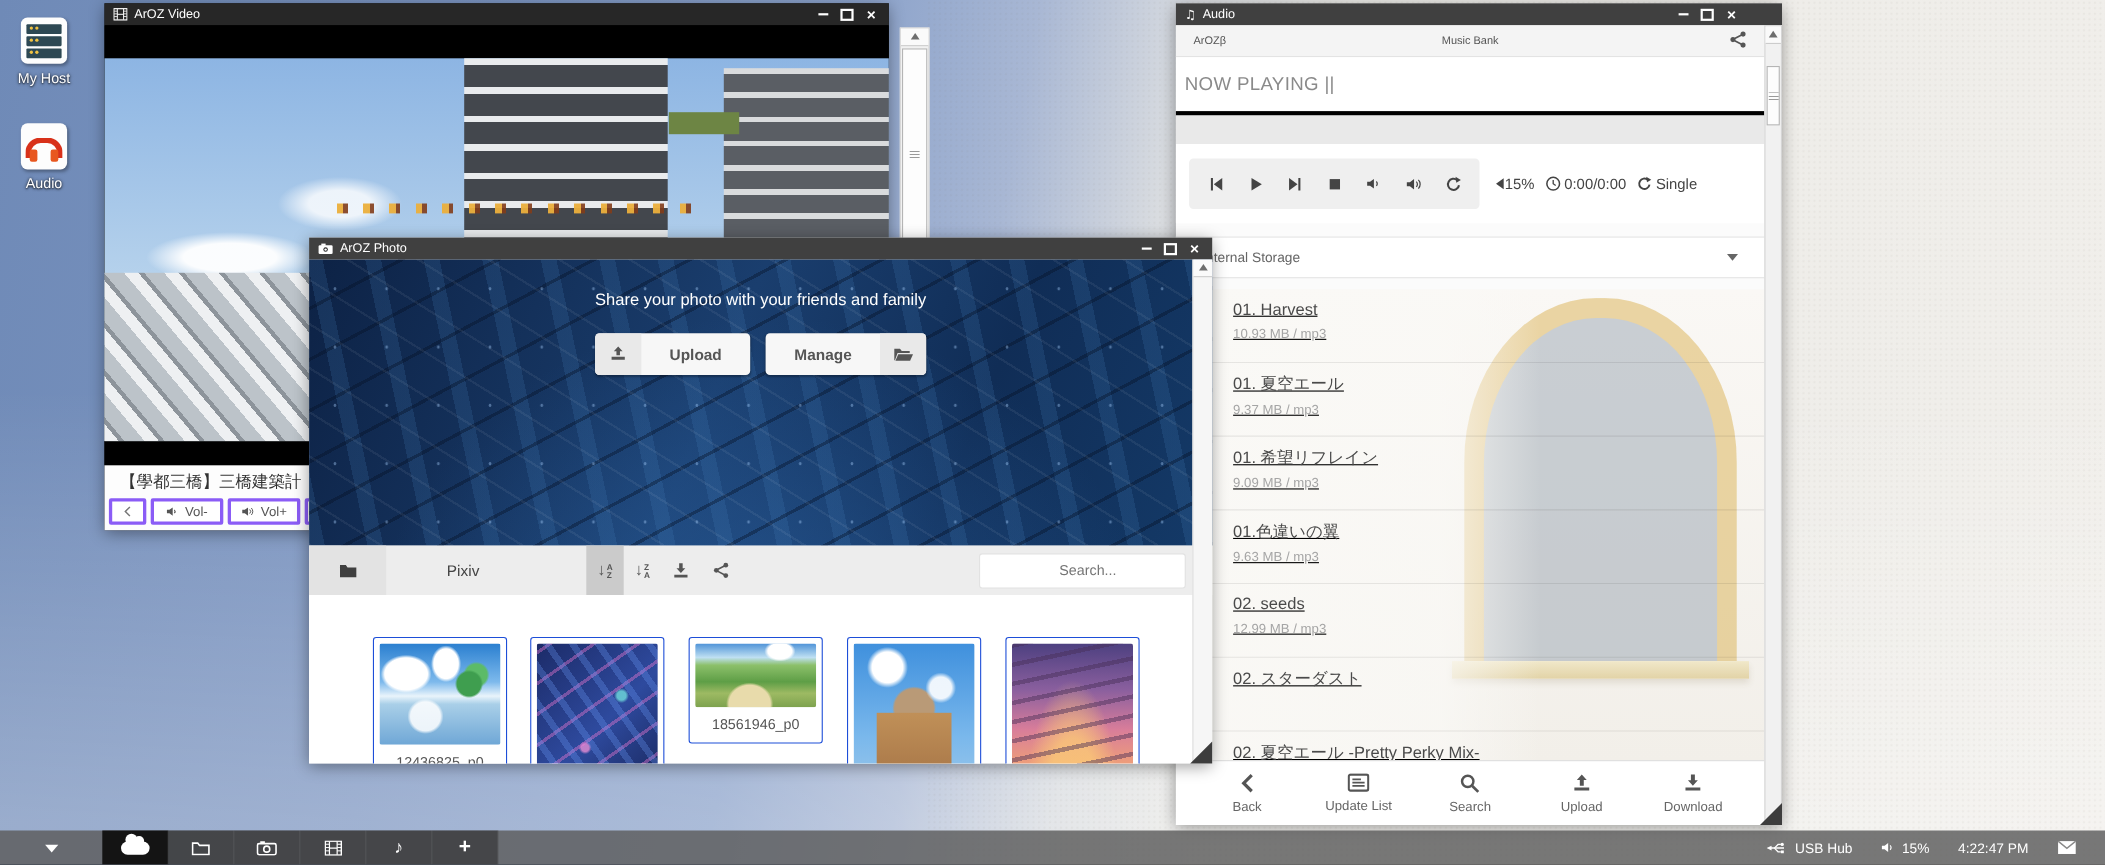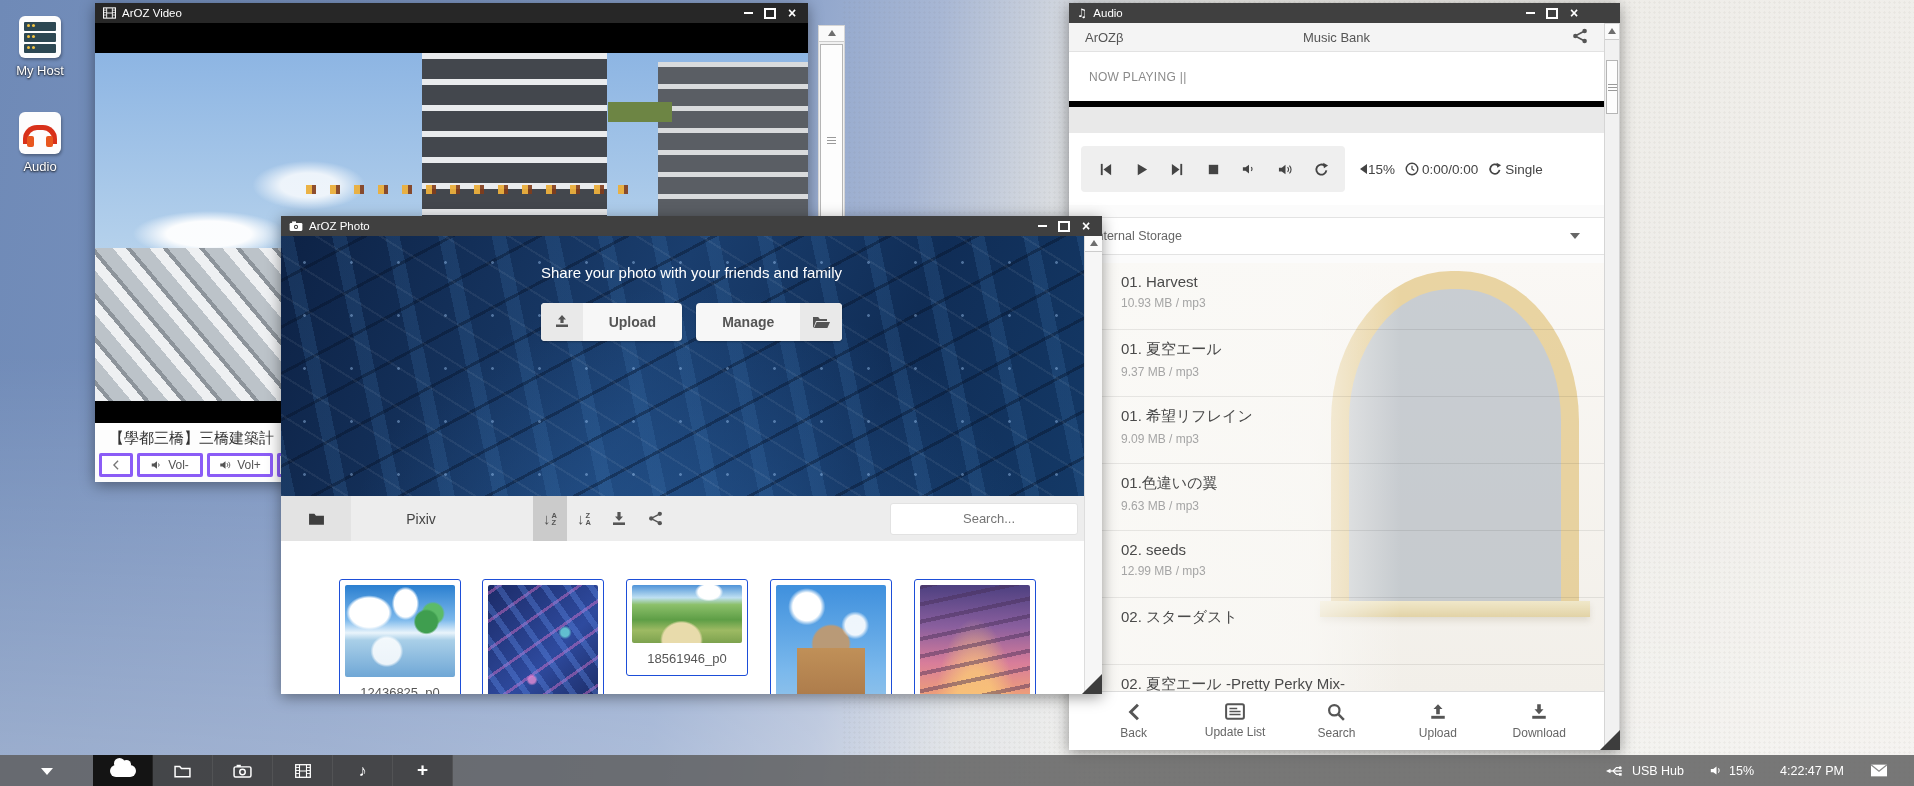--- a/index.html
+++ b/index.html
@@ -113,32 +113,32 @@
       linear-gradient(#55803c,#55803c) 8% 100%/22% 28% no-repeat,
       linear-gradient(to bottom,#3f90dd 0%,#7ab8ec 55%,#a8cde8 100%);}
   .t5{height:150px;background:
       repeating-linear-gradient(168deg,rgba(70,45,85,.45) 0 4px,transparent 4px 17px),
       radial-gradient(ellipse at 50% 100%,rgba(250,200,120,.8) 0 30%,transparent 55%),
       linear-gradient(to bottom,#4d4080 0%,#8a5f9e 28%,#d87d9a 52%,#ef9f78 74%,#b35f55 100%);}
   #photo-sb{position:absolute;right:0;top:20px;width:17px;bottom:0;background:#f6f6f6;border-left:1px solid #ddd;}
   
   #win-audio{left:1069px;top:3px;width:551px;height:747px;z-index:20;background:#fbfbfb;}
   .a-body{position:absolute;left:0;top:20px;right:16px;bottom:0;}
-  .a-head{height:28px;background:#f4f4f4;border-bottom:1px solid #e2e2e2;display:grid;grid-template-columns:1fr auto 1fr;align-items:center;padding:0 16px;font-size:13px;color:#555;}
+  .a-head{height:28px;background:#f4f4f4;border-bottom:1px solid #e2e2e2;display:grid;grid-template-columns:1fr auto 1fr;align-items:center;padding:0 16px;font-size:10px;color:#555;}
   .a-head .share{justify-self:end;cursor:pointer;}
-  .nowp{height:49px;background:#fff;border-bottom:6px solid #000000;display:flex;align-items:center;padding:0 20px;font-size:12px;color:#8a8a8a;letter-spacing:.3px;}
+  .nowp{height:49px;background:#fff;border-bottom:4px solid #000000;display:flex;align-items:center;padding:0 8px;font-size:17px;color:#8a8a8a;letter-spacing:.3px;}
   .seek{height:26px;background:#e9e9e9;}
   .ctr-row{height:72px;display:flex;align-items:center;padding:0 12px;gap:10px;background:#fff;}
   .ctr-box{background:#efefef;border-radius:4px;height:46px;display:flex;align-items:center;padding:0 6px;}
   .cbtn{width:36px;height:40px;display:flex;align-items:center;justify-content:center;cursor:pointer;}
   .ctxt{display:flex;align-items:center;gap:3px;font-size:13.5px;color:#444;white-space:nowrap;}
   .tri-l{width:0;height:0;border:5px solid transparent;border-right:7px solid #444;margin-right:-2px;}
   .storage{margin:12px 0 0;height:36px;background:#fff;border-top:1px solid #e3e3e3;border-bottom:1px solid #e3e3e3;display:flex;align-items:center;padding:0 24px;font-size:12.5px;color:#666;cursor:pointer;}
   .caret{margin-left:auto;width:0;height:0;border:5px solid transparent;border-top:6px solid #666;margin-top:5px;}
-  .plist{position:absolute;left:0;right:0;top:240px;bottom:58px;overflow:hidden;background:linear-gradient(to bottom,#faf8f5,#f2efe9);}
+  .plist{position:absolute;left:0;right:0;top:240px;bottom:58px;overflow:hidden;background:linear-gradient(to bottom,#faf8f5,#f2efe9);text-decoration:underline;}
   .arch{position:absolute;left:262px;top:8px;width:248px;height:360px;opacity:.6;}
   .arch-top{width:100%;height:330px;box-sizing:border-box;border:18px solid #dfbd6d;border-bottom:none;border-radius:120px 120px 0 0/150px 150px 0 0;background:#a9b2bc;}
   .arch-sill{width:270px;height:16px;margin-left:-11px;background:linear-gradient(#efe3b4,#d8c07a);box-shadow:0 4px 6px rgba(120,100,60,.25);}
   .plist-fade{position:absolute;inset:0;background:linear-gradient(to right,rgba(250,249,246,.92) 0%,rgba(250,249,246,.75) 45%,rgba(250,249,246,0) 62%);}
   .trk{position:relative;height:67px;border-bottom:1px solid rgba(0,0,0,.08);padding:10px 10px 0 52px;box-sizing:border-box;cursor:pointer;}
   .trk-t{font-size:15px;color:#4a4a4a;}
   .trk-m{font-size:12px;color:#a5a5a5;margin-top:6px;}
   .a-nav{position:absolute;left:0;right:0;bottom:0;height:58px;background:#fff;border-top:1px solid #ddd;display:flex;justify-content:space-around;align-items:center;padding:0 14px;}
   .nav-it{display:flex;flex-direction:column;align-items:center;gap:5px;color:#666;font-size:12px;cursor:pointer;min-width:70px;}
   #audio-sb{position:absolute;right:0;top:20px;width:16px;bottom:0;}

